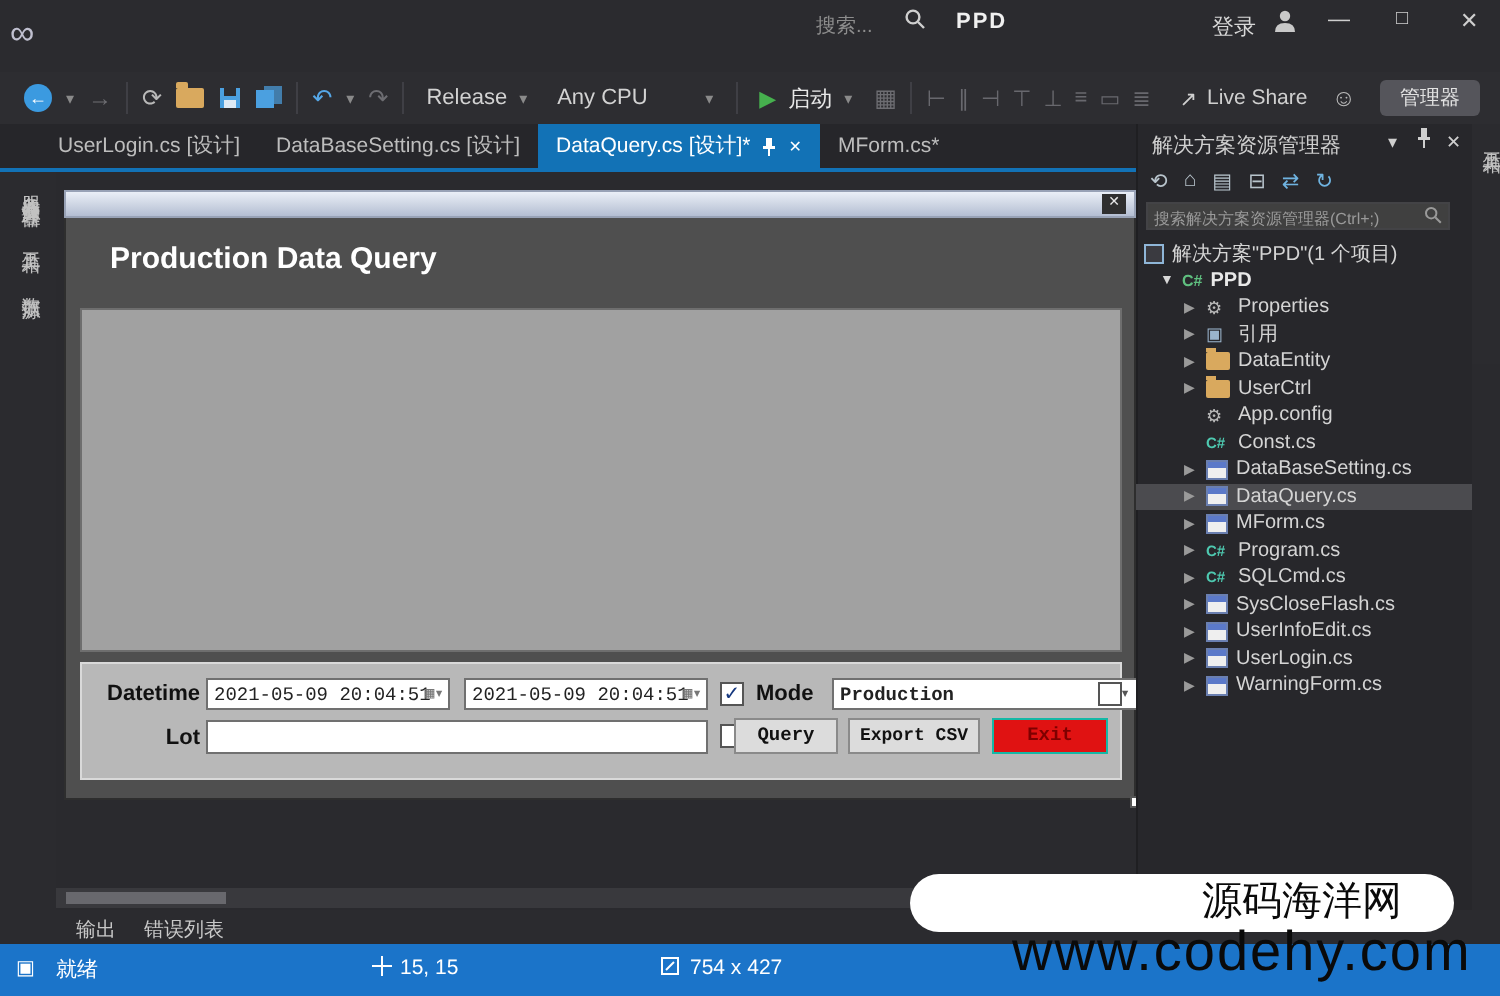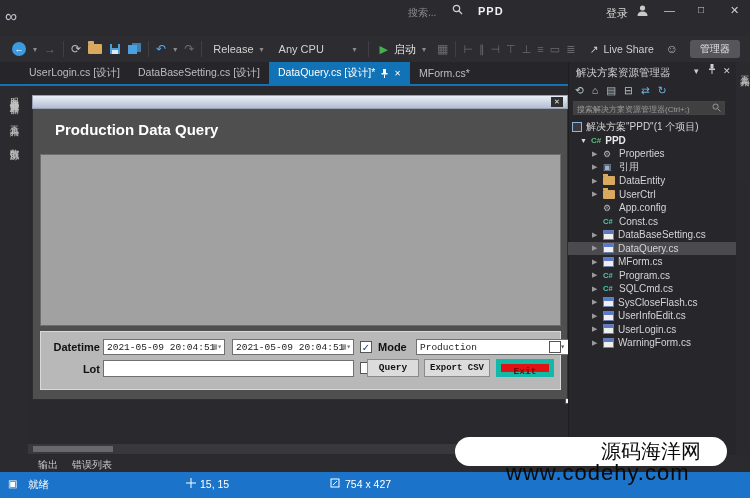--- a/index.html
+++ b/index.html
@@ -78,34 +78,34 @@
                   border:1px solid #d9d9d9; }
   .flabel { font-size:11px; font-weight:bold; color:#111; }
   .lbl-datetime { left:50px; top:341px; width:50px; text-align:right; }
   .lbl-mode { left:378px; top:341px; }
   .lbl-lot  { left:74px; top:363px; width:26px; text-align:right; }
   .tbox { background:#fff; border:1px solid #707070; font-family:"Liberation Mono", monospace;
           font-size:9.5px; color:#222; padding:2px 3px; white-space:nowrap; overflow:hidden; }
   .date1 { left:103px; top:339px; width:122px; height:16px; }
   .date2 { left:232px; top:339px; width:122px; height:16px; }
   .dp-icons { position:absolute; right:2px; top:2px; font-size:8px; color:#777; }
-  .combo-mode { left:416px; top:339px; width:153px; height:16px; font-weight:normal; }
+  .combo-mode { left:416px; top:339px; width:153px; height:16px; font-weight:bold; }
   .combo-arrow { position:absolute; right:3px; top:2px; font-size:8px; color:#555; }
   .lot-input { left:103px; top:360px; width:251px; height:17px; }
   .cbox { width:12px; height:12px; background:#fff; border:1px solid #555;
           font-size:10px; line-height:11px; text-align:center; color:#16387f; }
   .cb-date { left:360px; top:341px; }
   .cb-mode { left:549px; top:341px; }
   .cb-lot  { left:360px; top:362px; }
   .fbtn { height:18px; background:#dcdcdc; border:1px solid #8a8a8a; text-align:center;
           font-family:"Liberation Mono", monospace; font-weight:bold; font-size:9.5px;
           color:#111; line-height:16px; }
   .btn-query  { left:367px; top:359px; width:52px; }
   .btn-export { left:424px; top:359px; width:66px; font-size:9px; }
-  .btn-exit   { left:496px; top:359px; width:58px; background:#e01212; border:5px solid #14b8a6;
+  .btn-exit   { left:496px; top:359px; width:58px; background:#e01212; border:1px solid #14b8a6;
                 color:#7e0000; }
   .resize-handle { left:565px; top:398px; width:6px; height:6px; background:#fff; border:1px solid #555; }
 
   
   .hscroll { left:28px; top:444px; width:540px; height:10px; background:#39393d; }
   .hthumb  { left:33px; top:446px; width:80px; height:6px; background:#68686d; }
 
   
   .sepanel { left:568px; top:62px; width:168px; height:393px; background:#27272b;
              border-left:1px solid #1f1f22; }
@@ -150,21 +150,21 @@
   .sb-ready { left:28px; }
   .sb-pos-icon { left:186px; }
   .sb-pos { left:200px; }
   .sb-size-icon { left:330px; }
   .sb-size { left:345px; }
 
   
   .wm-pill { left:455px; top:437px; width:272px; height:29px; background:#fff;
              border-radius:15px; z-index:50; text-align:right; padding-right:26px;
              font-size:20px; color:#0a0a0a; line-height:29px; }
-  .wm-url { left:506px; top:460px; z-index:51; font-size:22px; color:#0a0a0a; letter-spacing:1px; }
+  .wm-url { left:506px; top:460px; z-index:51; font-size:28px; color:#0a0a0a; letter-spacing:1px; }
 
   svg { display:block; }
 </style>
 </head>
 <body>
 
 <div id="app">
 
   <div class="abs titlebar">
     <span class="abs vs-logo">∞</span>

